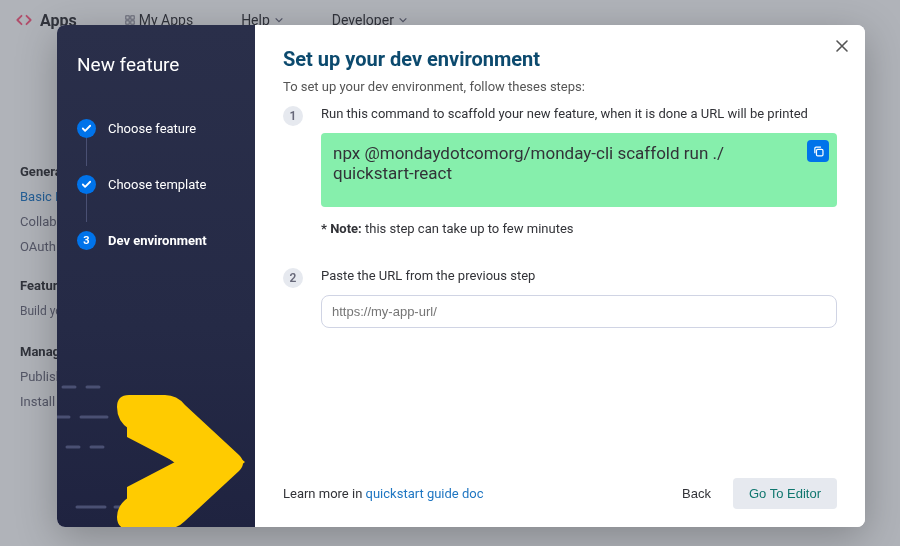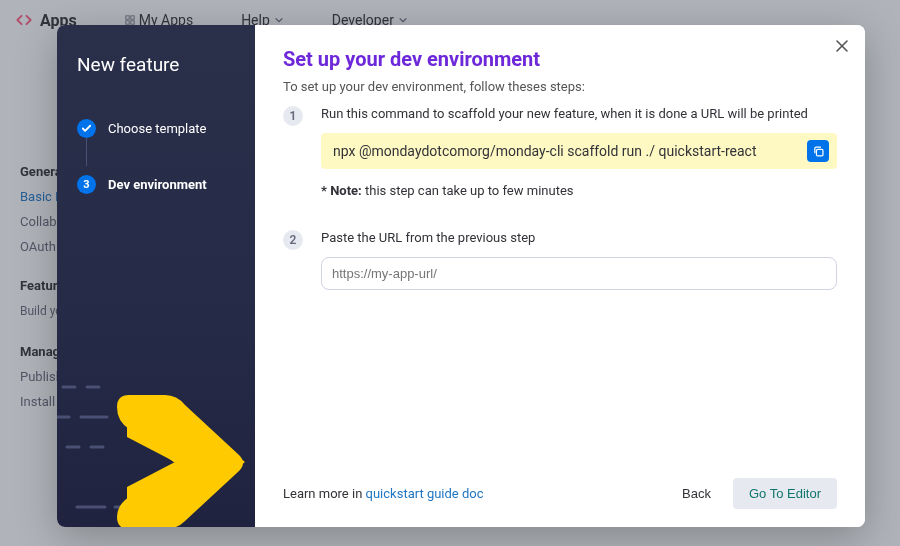--- a/index.html
+++ b/index.html
@@ -99,39 +99,39 @@
     position: relative;
     display: flex;
     flex-direction: column;
   }
   .close-x {
     position: absolute; top: 12px; right: 14px;
     width: 18px; height: 18px;
     cursor: pointer;
     color: #676879;
   }
-  .main-title { font-size: 20px; font-weight: 700; margin-bottom: 8px; color: #6d28d9; }
+  .main-title { font-size: 20px; font-weight: 700; margin-bottom: 8px; color: #0c4a6e; }
   .main-subtitle { font-size: 13px; color: #555; margin-bottom: 12px; }
 
   .numstep { display: flex; gap: 18px; margin-bottom: 12px; }
   .numstep-badge {
     width: 20px; height: 20px; border-radius: 50%;
     background: #e6e9ef; color: #676879;
     font-size: 12px; font-weight: 600;
     display: flex; align-items: center; justify-content: center;
     flex-shrink: 0;
   }
   .numstep-body { flex: 1; font-size: 13px; color: #323338; }
   .numstep-text { margin-bottom: 12px; }
 
   .code-box {
-    background: #fef9c3;
+    background: #86efac;
     border-radius: 4px;
-    padding: 10px 44px 10px 12px;
-    font-size: 14px;
+    padding: 10px 44px 24px 12px;
+    font-size: 17px;
     color: #323338;
     position: relative;
     margin-bottom: 14px;
   }
   .copy-btn {
     position: absolute; right: 8px; top: 7px;
     width: 22px; height: 22px;
     background: #0073ea; border-radius: 4px;
     display: flex; align-items: center; justify-content: center;
     cursor: pointer;
@@ -214,20 +214,28 @@
   <div class="item">Publish</div>
   <div class="item">Install</div>
 </div>
 
 <div class="overlay"></div>
 
 <div class="modal">
   <div class="sidebar">
     <div class="sidebar-title">New feature</div>
     <ul class="steps">
+      <li class="step">
+        <span class="step-badge">
+          <svg width="11" height="11" viewBox="0 0 12 12">
+              <path d="M2 6l2.5 2.5L10 3" stroke="#fff" stroke-width="2" fill="none" stroke-linecap="round" stroke-linejoin="round"></path>
+            </svg>
+        </span>
+        <span class="step-label">Choose feature</span>
+      </li>
       <li class="step">
         <span class="step-badge">
           <svg width="11" height="11" viewBox="0 0 12 12">
               <path d="M2 6l2.5 2.5L10 3" stroke="#fff" stroke-width="2" fill="none" stroke-linecap="round" stroke-linejoin="round"></path>
             </svg>
         </span>
         <span class="step-label">Choose template</span>
       </li>
       <li class="step active">
         <span class="step-badge">3</span>

